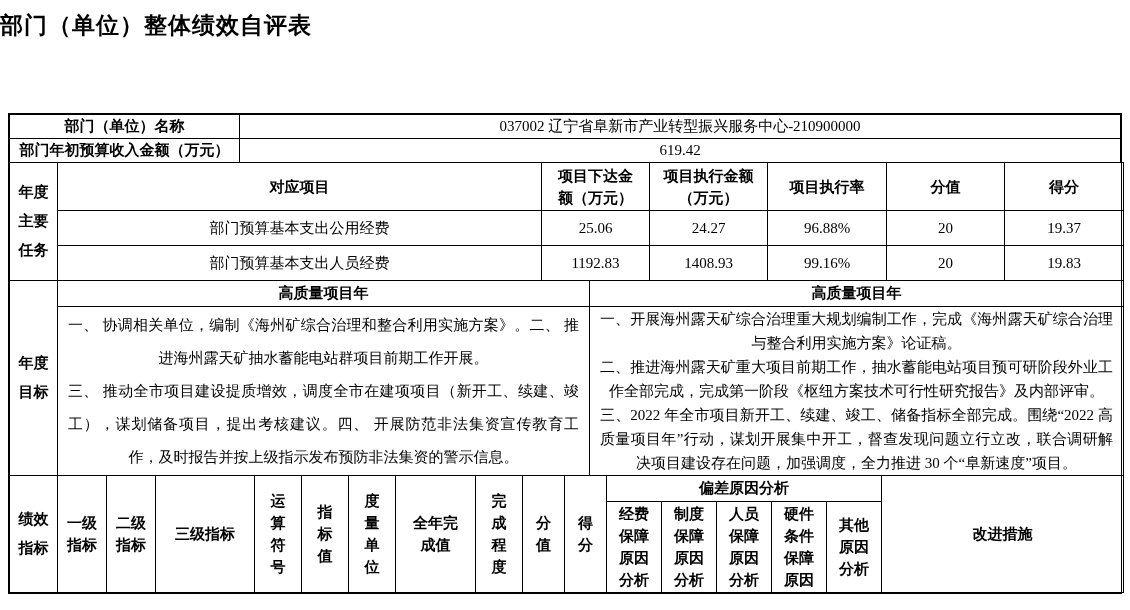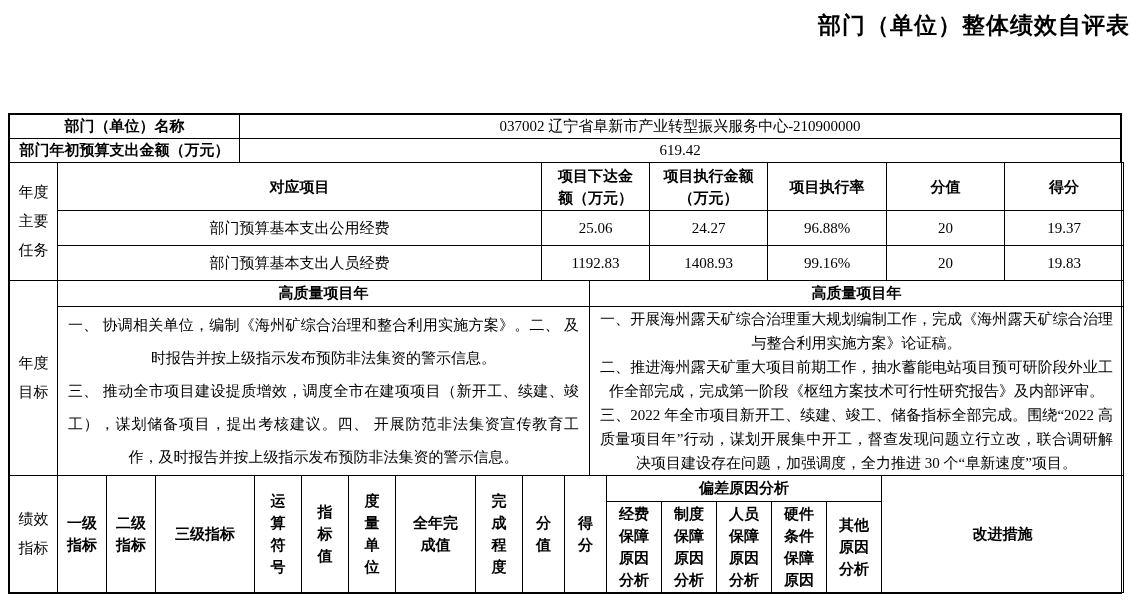--- a/index.html
+++ b/index.html
@@ -4,21 +4,21 @@
 <style>
   html,body { margin:0; padding:0; }
   body {
     width:1130px; height:610px; overflow:hidden;
     background:#ffffff; color:#000;
     font-family:"Liberation Serif","DejaVu Serif",serif;
   }
   .page { position:relative; width:1130px; height:610px; }
 
   .title {
-    margin-top:10px; text-align:right;
+    margin-top:10px; text-align:left;
     font-size:23px; font-weight:bold; letter-spacing:1px;
   }
   .subtitle {
     margin-top:12px; text-align:center; font-size:14px;
   }
 
   .table-wrap {
     position:absolute; left:8px; top:103px; width:1112px;
     border:1px solid #000; background:#fff;
   }
@@ -45,21 +45,21 @@
   .secC tr.hrow th { height:25px; }
   .secC td.goalbody { height:167px; vertical-align:middle; padding:0 10px; }
   .goalbody p {
     margin:0; text-align:justify; text-align-last:center;
   }
   .goal-left p  { line-height:33px; }
   .goal-right p { line-height:24px; }
 
   
   .vlabel {
-    font-weight:normal; white-space:pre-line; line-height:29px; padding:0 8px;
+    font-weight:bold; white-space:pre-line; line-height:29px; padding:0 8px;
   }
 
   
   .secD tr.grow th { height:25px; }
   .secD tr.srow th { height:90px; line-height:22px; }
   .secD th.span2 { line-height:22px; }
 </style>
 </head>
 <body>
 
@@ -73,21 +73,21 @@
       <colgroup>
           <col style="width:230px">
           <col>
         </colgroup>
       <tbody>
           <tr>
         <td class="hd">部门（单位）名称</td>
         <td>037002 辽宁省阜新市产业转型振兴服务中心-210900000</td>
       </tr>
       <tr>
-        <td class="hd">部门年初预算支出金额（万元）</td>
+        <td class="hd">部门年初预算收入金额（万元）</td>
         <td>619.42</td>
       </tr>
     </tbody>
       </table>
 
     <table class="secB">
       <colgroup>
         <col style="width:48px">
           <col style="width:484px">
           <col style="width:108px">
@@ -137,21 +137,21 @@
         </colgroup>
       <tbody>
           <tr class="hrow">
         <td class="vlabel" rowspan="2">年度
 目标</td>
         <th>高质量项目年</th>
         <th>高质量项目年</th>
       </tr>
       <tr>
         <td class="goalbody goal-left">
-          <p>一、 协调相关单位，编制《海州矿综合治理和整合利用实施方案》。二、 及时报告并按上级指示发布预防非法集资的警示信息。</p>
+          <p>一、 协调相关单位，编制《海州矿综合治理和整合利用实施方案》。二、 推进海州露天矿抽水蓄能电站群项目前期工作开展。</p>
           <p>三、 推动全市项目建设提质增效，调度全市在建项项目（新开工、续建、竣工），谋划储备项目，提出考核建议。四、 开展防范非法集资宣传教育工作，及时报告并按上级指示发布预防非法集资的警示信息。</p>
         </td>
         <td class="goalbody goal-right">
           <p>一、开展海州露天矿综合治理重大规划编制工作，完成《海州露天矿综合治理与整合利用实施方案》论证稿。</p>
           <p>二、推进海州露天矿重大项目前期工作，抽水蓄能电站项目预可研阶段外业工作全部完成，完成第一阶段《枢纽方案技术可行性研究报告》及内部评审。</p>
           <p>三、2022 年全市项目新开工、续建、竣工、储备指标全部完成。围绕“2022 高质量项目年”行动，谋划开展集中开工，督查发现问题立行立改，联合调研解决项目建设存在问题，加强调度，全力推进 30 个“阜新速度”项目。</p>
         </td>
       </tr>
     </tbody>
       </table>

